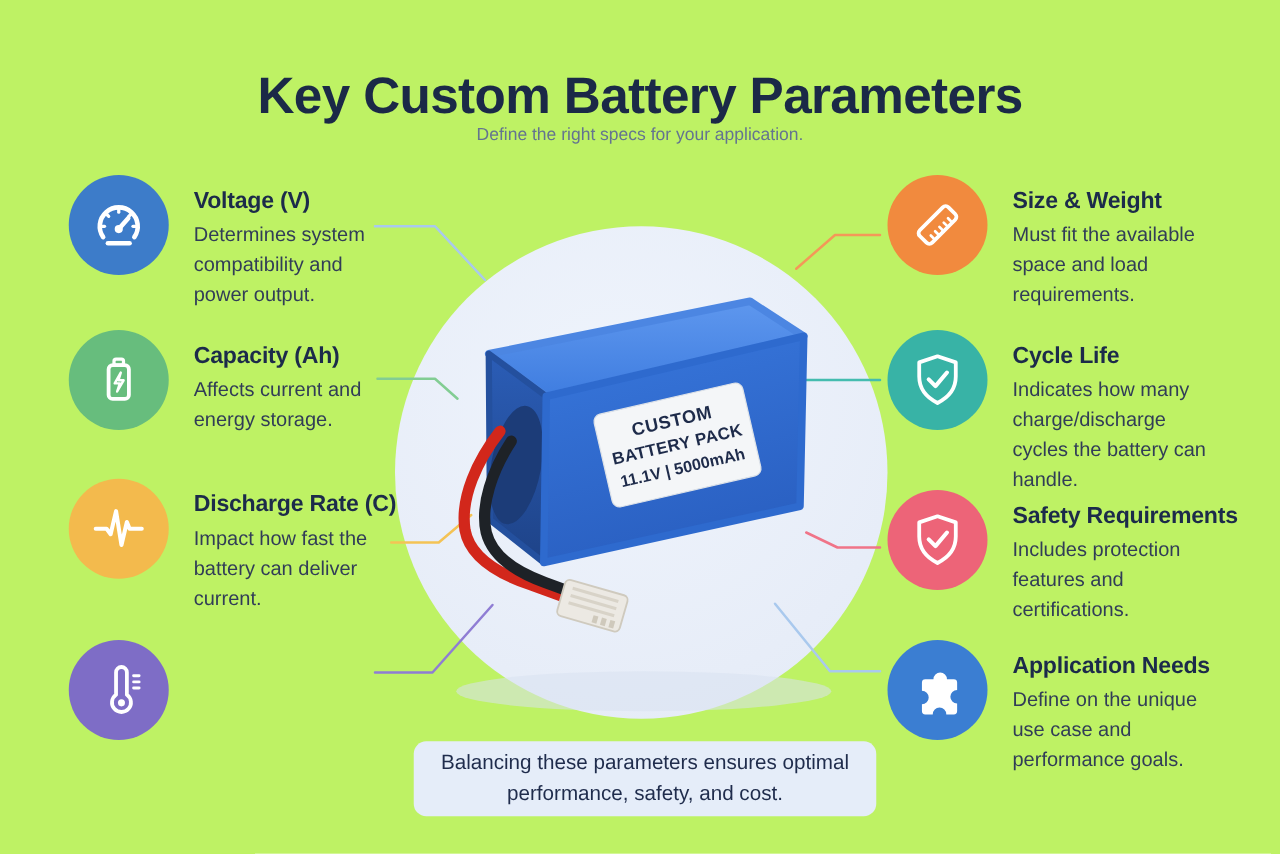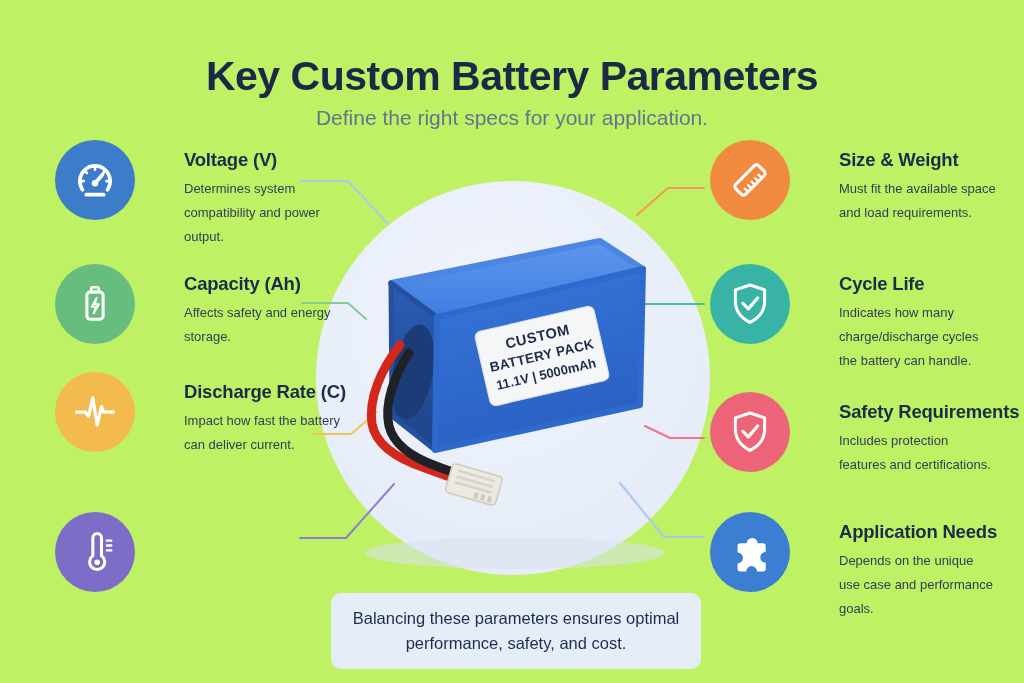--- a/index.html
+++ b/index.html
@@ -2,37 +2,37 @@
 <html><head>
 <meta charset="utf-8">
 <style>
   html,body{margin:0;padding:0;}
   body{font-family:"Liberation Sans","DejaVu Sans",sans-serif;background:#ffffff;}
   .page{position:relative;width:1024px;height:683px;background:#bef264;overflow:hidden;}
 
   .title{position:absolute;top:26px;left:0;width:1024px;text-align:center;
          font-size:41px;font-weight:bold;color:#1b2947;letter-spacing:-0.5px;}
   .subtitle{position:absolute;top:85px;left:0;width:1024px;text-align:center;
-            font-size:21px;color:#64748f;}
+            font-size:14px;color:#64748f;}
 
   .center-circle{position:absolute;left:316px;top:181px;width:394px;height:394px;border-radius:50%;
                  background:radial-gradient(circle at 45% 35%, #eff4fc 0%, #e7edf8 70%, #e3eaf6 100%);}
 
   .overlay{position:absolute;left:0;top:0;width:1024px;height:683px;pointer-events:none;}
 
-  .param{position:absolute;display:flex;align-items:flex-start;gap:29px;}
+  .param{position:absolute;display:flex;align-items:flex-start;}
   .pcircle{width:80px;height:80px;border-radius:50%;flex:0 0 80px;
            display:flex;align-items:center;justify-content:center;}
   .pcircle svg{width:52px;height:52px;display:block;}
   .ptext{padding-top:7px;}
   .ptext.left{margin-left:20px;}
   .ptitle{font-size:18.5px;font-weight:bold;color:#1c2b4a;line-height:26px;width:185px;letter-spacing:-0.2px;}
-  .pdesc{margin-top:4px;font-size:13px;color:#313d57;line-height:24px;width:158px;}
-
-  .footer-note{position:absolute;left:331px;top:593px;width:370px;height:76px;border-radius:10px;
+  .pdesc{margin-top:4px;font-size:16px;color:#313d57;line-height:24px;width:158px;}
+
+  .footer-note{position:absolute;left:331px;top:593px;width:370px;height:60px;border-radius:10px;
                background:#e5edf9;display:flex;align-items:center;justify-content:center;}
   .footer-note p{margin:0;padding:0 18px;text-align:center;font-size:16.5px;line-height:25px;color:#1f2c4c;}
 
   .lbl-line{font-weight:bold;fill:#1e2b4a;text-anchor:middle;}
 </style>
 </head>
 <body>
 
 <div class="page">
 
@@ -121,25 +121,25 @@
   <div class="param" style="left:55px;top:264px;">
     <div class="pcircle" style="background: rgb(103, 189, 125);">
       <svg viewBox="0 0 48 48" fill="none" stroke="#ffffff" stroke-linecap="round" stroke-linejoin="round">
         <rect x="16.5" y="13" width="15" height="25" rx="3" stroke-width="2.8"></rect>
         <rect x="20.5" y="8.5" width="7" height="4.5" rx="1.5" stroke-width="2.4"></rect>
         <path d="M25.5 18.5 L21 26.5 H24.8 L22.8 32.5 L27.6 24.2 H23.8 Z" stroke-width="1.8"></path>
       </svg>
     </div>
     <div class="ptext left">
       <div class="ptitle">Capacity (Ah)</div>
-      <div class="pdesc">Affects safety and energy storage.</div>
-    </div>
-  </div>
-
-  <div class="param" style="left:55px;top:372px;">
+      <div class="pdesc">Affects current and energy storage.</div>
+    </div>
+  </div>
+
+  <div class="param" style="left:55px;top:383px;">
     <div class="pcircle" style="background: rgb(243, 186, 77);">
       <svg viewBox="0 0 48 48" fill="none" stroke="#ffffff" stroke-linecap="round" stroke-linejoin="round">
         <path d="M7 24 H15 L18 28 L22 11 L26 36 L30 19 L32 24 H41" stroke-width="3"></path>
       </svg>
     </div>
     <div class="ptext left">
       <div class="ptitle">Discharge Rate (C)</div>
       <div class="pdesc">Impact how fast the battery can deliver current.</div>
     </div>
   </div>
@@ -202,21 +202,21 @@
   </div>
 
   <div class="param" style="left:710px;top:512px;">
     <div class="pcircle" style="background: rgb(59, 126, 210);">
       <svg viewBox="0 0 48 48">
         <path fill="#ffffff" d="M16 16 h5 a5 5 0 1 1 10 0 h5 a2.5 2.5 0 0 1 2.5 2.5 v5.5 a5 5 0 1 0 0 10 v5.5 a2.5 2.5 0 0 1 -2.5 2.5 h-5.5 a5 5 0 1 0 -10 0 h-5.5 a2.5 2.5 0 0 1 -2.5 -2.5 v-5 a5 5 0 1 0 0 -10 v-6 a2.5 2.5 0 0 1 2.5 -2.5 h1 z"></path>
       </svg>
     </div>
     <div class="ptext left">
       <div class="ptitle">Application Needs</div>
-      <div class="pdesc">Depends on the unique use case and performance goals.</div>
+      <div class="pdesc">Define on the unique use case and performance goals.</div>
     </div>
   </div>
 
   <div class="footer-note">
     <p>Balancing these parameters ensures optimal performance, safety, and cost.</p>
   </div>
 
 </div>
 
 </body></html>

